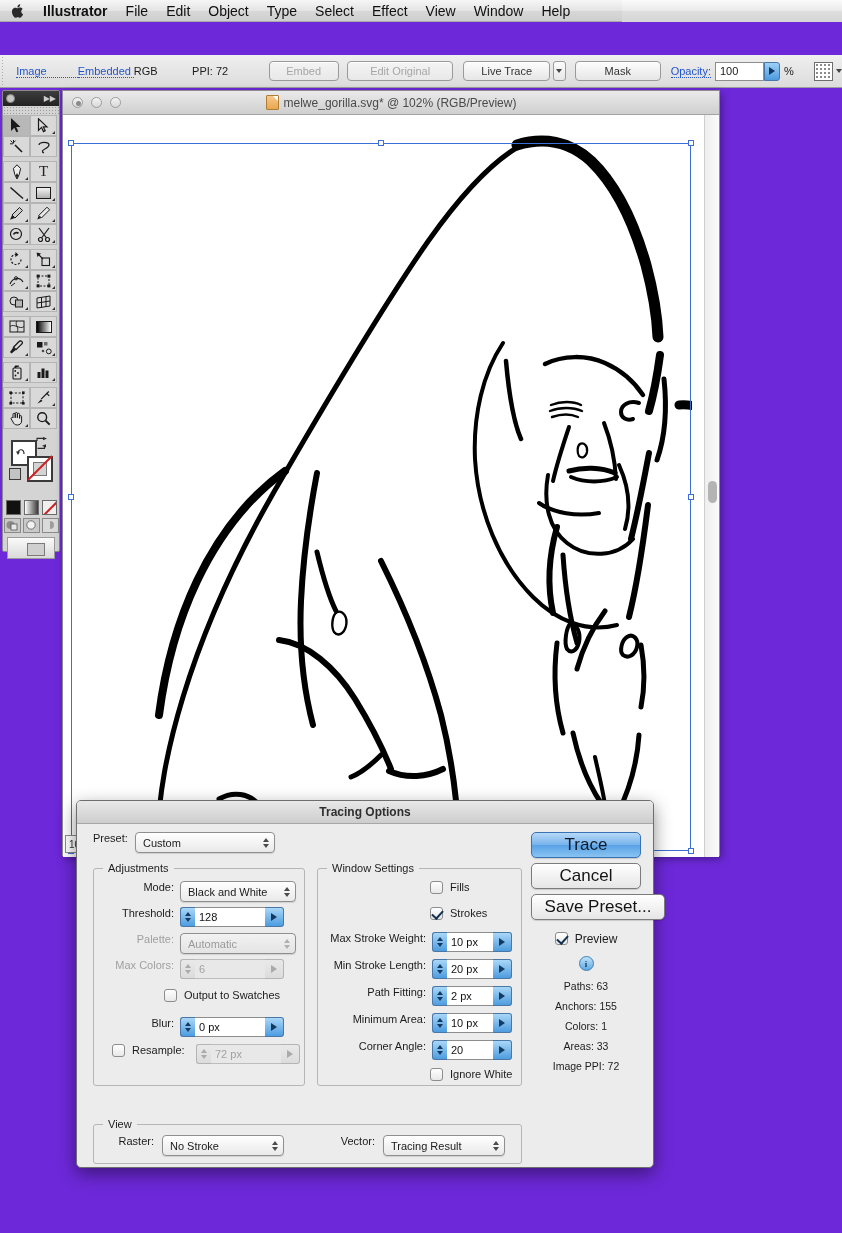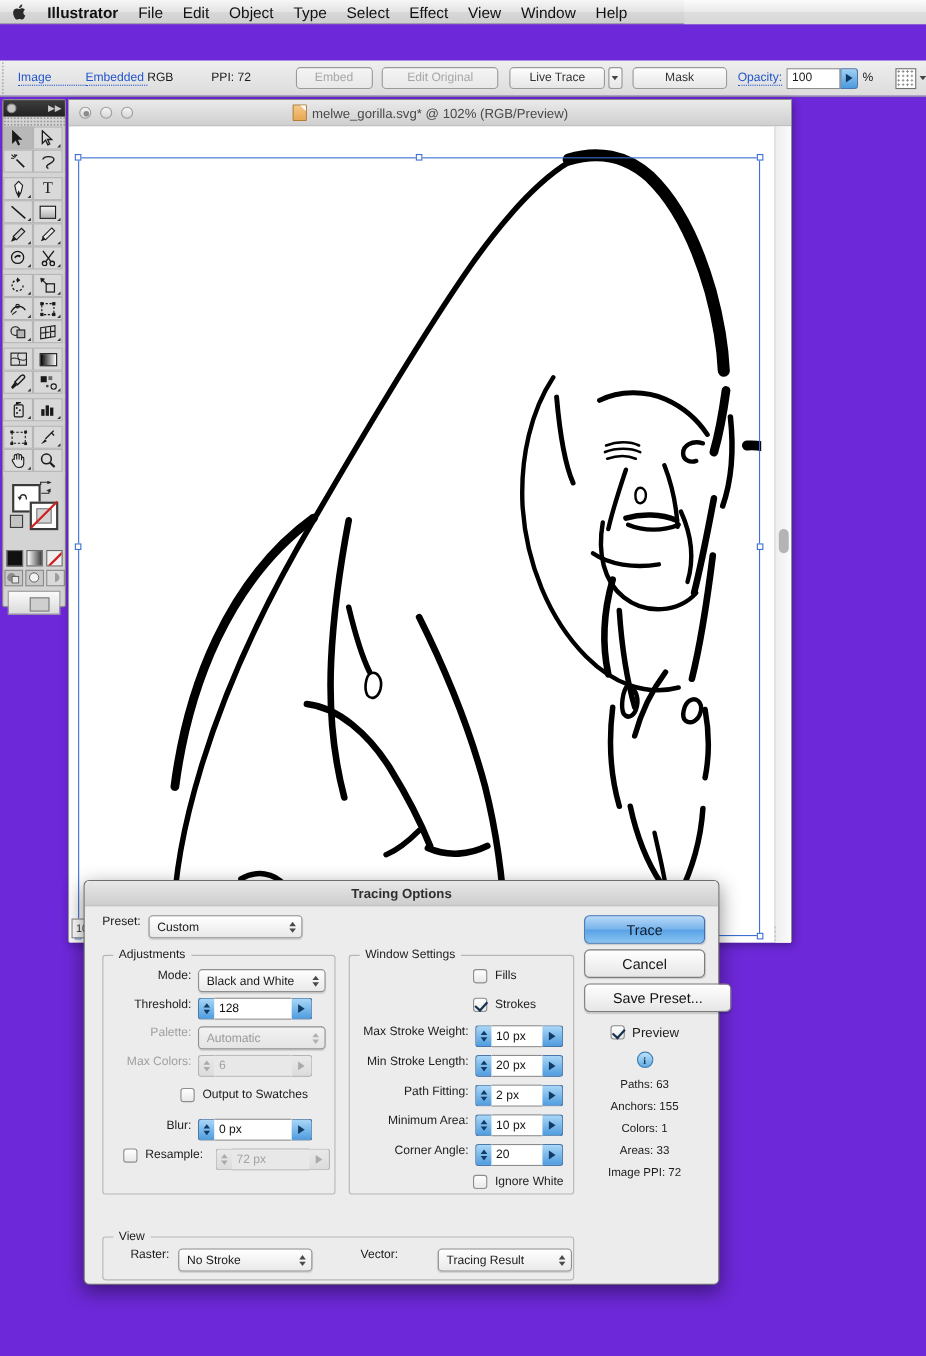--- a/index.html
+++ b/index.html
@@ -235,21 +235,21 @@
 
   .fieldset{
     position:absolute;border:1px solid #b6b6b6;border-radius:3px;
   }
   .fs-legend{
     position:absolute;top:-7px;left:9px;background:#ececec;padding:0 5px;
     font-size:11px;color:#1c1c1c;
   }
 
   .btn-main{
-    height:26px;border-radius:5px;font-size:13px;
+    height:26px;border-radius:5px;font-size:17px;
     display:flex;align-items:center;justify-content:center;
     border:1px solid #7c7c7c;
     background:linear-gradient(to bottom,#ffffff,#e6e6e6);
     color:#141414;box-shadow:0 1px 1px rgba(0,0,0,.15);
   }
   .btn-main.primary{
     border:1px solid #3a72b5;
     background:linear-gradient(to bottom,#b7d9f7 0%,#79b4ec 48%,#5aa2e6 52%,#89c4f2 100%);
     color:#0d1b2c;font-weight:normal;
   }
@@ -888,21 +888,21 @@
         <div class="row" style="position:absolute;left:12px;top:10px;">
           <span class="lbl right" style="width:48px;">Raster:</span>
           <div class="popup" style="width:122px;margin-left:8px;">
             <span>No Stroke</span>
             <span class="updown">
                 <i class="u"></i>
                 <i class="d"></i>
               </span>
           </div>
         </div>
-        <div class="row" style="position:absolute;left:224px;top:10px;gap:28px;">
+        <div class="row" style="position:absolute;left:237px;top:10px;">
           <span class="lbl right" style="width:44px;">Vector:</span>
           <div class="popup" style="width:122px;margin-left:8px;">
             <span>Tracing Result</span>
             <span class="updown">
                 <i class="u"></i>
                 <i class="d"></i>
               </span>
           </div>
         </div>
       </div>

